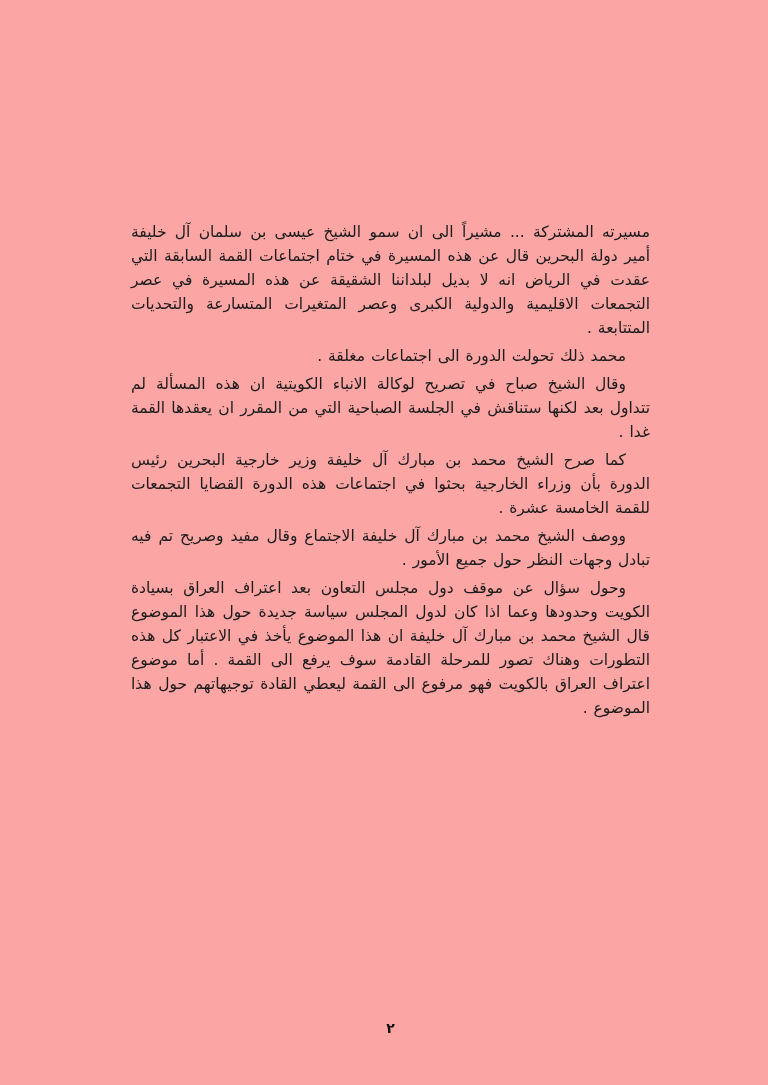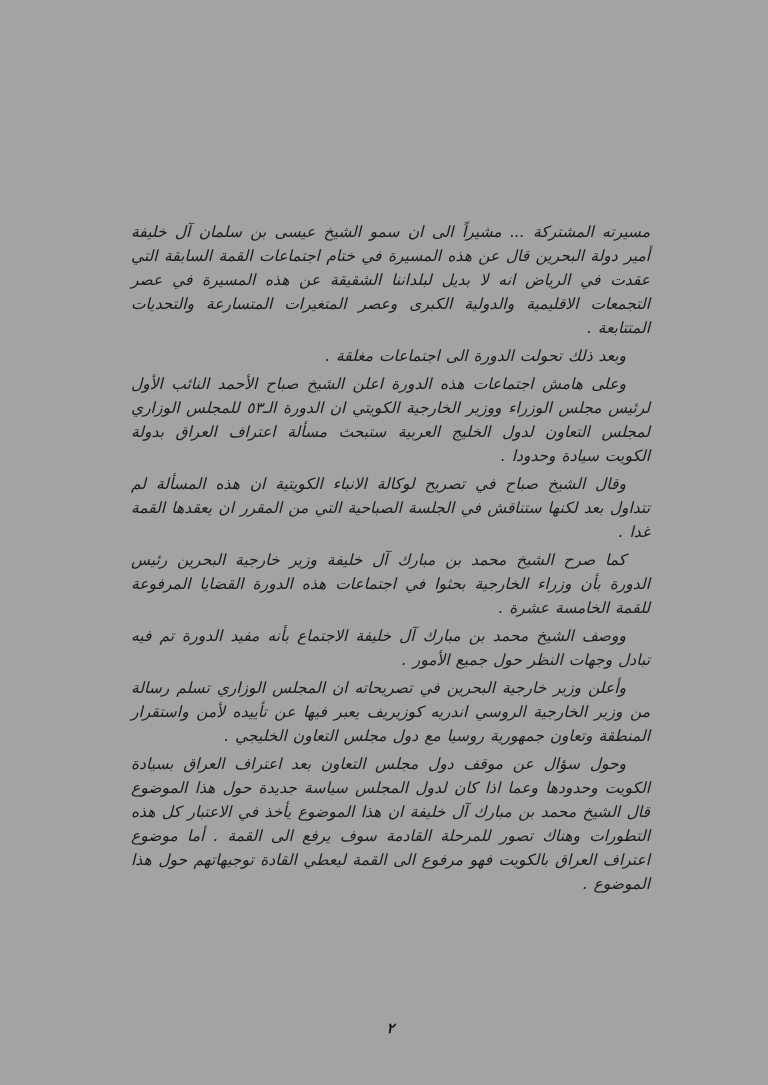--- a/index.html
+++ b/index.html
@@ -10,22 +10,21 @@
   body {
     width: 768px;
     height: 1085px;
     position: relative;
     overflow: hidden;
     font-family: "DejaVu Sans", sans-serif;
   }
   .page {
     position: absolute;
     inset: 0;
-    background: #a3a3a3;
-    font-style: italic;
+    background: #fca5a5;
   }
   .text-block {
     position: absolute;
     top: 220px;
     left: 131px;
     width: 519px;
     direction: rtl;
     unicode-bidi: embed;
     text-align: justify;
     text-justify: inter-word;
@@ -56,24 +55,22 @@
     font-family: "DejaVu Sans", sans-serif;
   }
 </style>
 </head>
 <body>
 
 <div class="page">
 
   <div class="text-block" dir="rtl">
     <p class="continuation">مسيرته المشتركة ... مشيراً الى ان سمو الشيخ عيسى بن سلمان آل خليفة أمير دولة البحرين قال عن هذه المسيرة في ختام اجتماعات القمة السابقة التي عقدت في الرياض انه لا بديل لبلداننا الشقيقة عن هذه المسيرة في عصر التجمعات الاقليمية والدولية الكبرى وعصر المتغيرات المتسارعة والتحديات المتتابعة .</p>
-    <p>وبعد ذلك تحولت الدورة الى اجتماعات مغلقة .</p>
-    <p>وعلى هامش اجتماعات هذه الدورة اعلن الشيخ صباح الأحمد النائب الأول لرئيس مجلس الوزراء ووزير الخارجية الكويتي ان الدورة الـ٥٣ للمجلس الوزاري لمجلس التعاون لدول الخليج العربية ستبحث مسألة اعتراف العراق بدولة الكويت سيادة وحدودا .</p>
+    <p>محمد ذلك تحولت الدورة الى اجتماعات مغلقة .</p>
     <p>وقال الشيخ صباح في تصريح لوكالة الانباء الكويتية ان هذه المسألة لم تتداول بعد لكنها ستناقش في الجلسة الصباحية التي من المقرر ان يعقدها القمة غدا .</p>
-    <p>كما صرح الشيخ محمد بن مبارك آل خليفة وزير خارجية البحرين رئيس الدورة بأن وزراء الخارجية بحثوا في اجتماعات هذه الدورة القضايا المرفوعة للقمة الخامسة عشرة .</p>
-    <p>ووصف الشيخ محمد بن مبارك آل خليفة الاجتماع بأنه مفيد الدورة تم فيه تبادل وجهات النظر حول جميع الأمور .</p>
-    <p>وأعلن وزير خارجية البحرين في تصريحاته ان المجلس الوزاري تسلم رسالة من وزير الخارجية الروسي اندريه كوزيريف يعبر فيها عن تأييده لأمن واستقرار المنطقة وتعاون جمهورية روسيا مع دول مجلس التعاون الخليجي .</p>
+    <p>كما صرح الشيخ محمد بن مبارك آل خليفة وزير خارجية البحرين رئيس الدورة بأن وزراء الخارجية بحثوا في اجتماعات هذه الدورة القضايا التجمعات للقمة الخامسة عشرة .</p>
+    <p>ووصف الشيخ محمد بن مبارك آل خليفة الاجتماع وقال مفيد وصريح تم فيه تبادل وجهات النظر حول جميع الأمور .</p>
     <p>وحول سؤال عن موقف دول مجلس التعاون بعد اعتراف العراق بسيادة الكويت وحدودها وعما اذا كان لدول المجلس سياسة جديدة حول هذا الموضوع قال الشيخ محمد بن مبارك آل خليفة ان هذا الموضوع يأخذ في الاعتبار كل هذه التطورات وهناك تصور للمرحلة القادمة سوف يرفع الى القمة . أما موضوع اعتراف العراق بالكويت فهو مرفوع الى القمة ليعطي القادة توجيهاتهم حول هذا الموضوع .</p>
   </div>
 
   <div class="page-number">٢</div>
 
 </div>
 
 </body></html>

